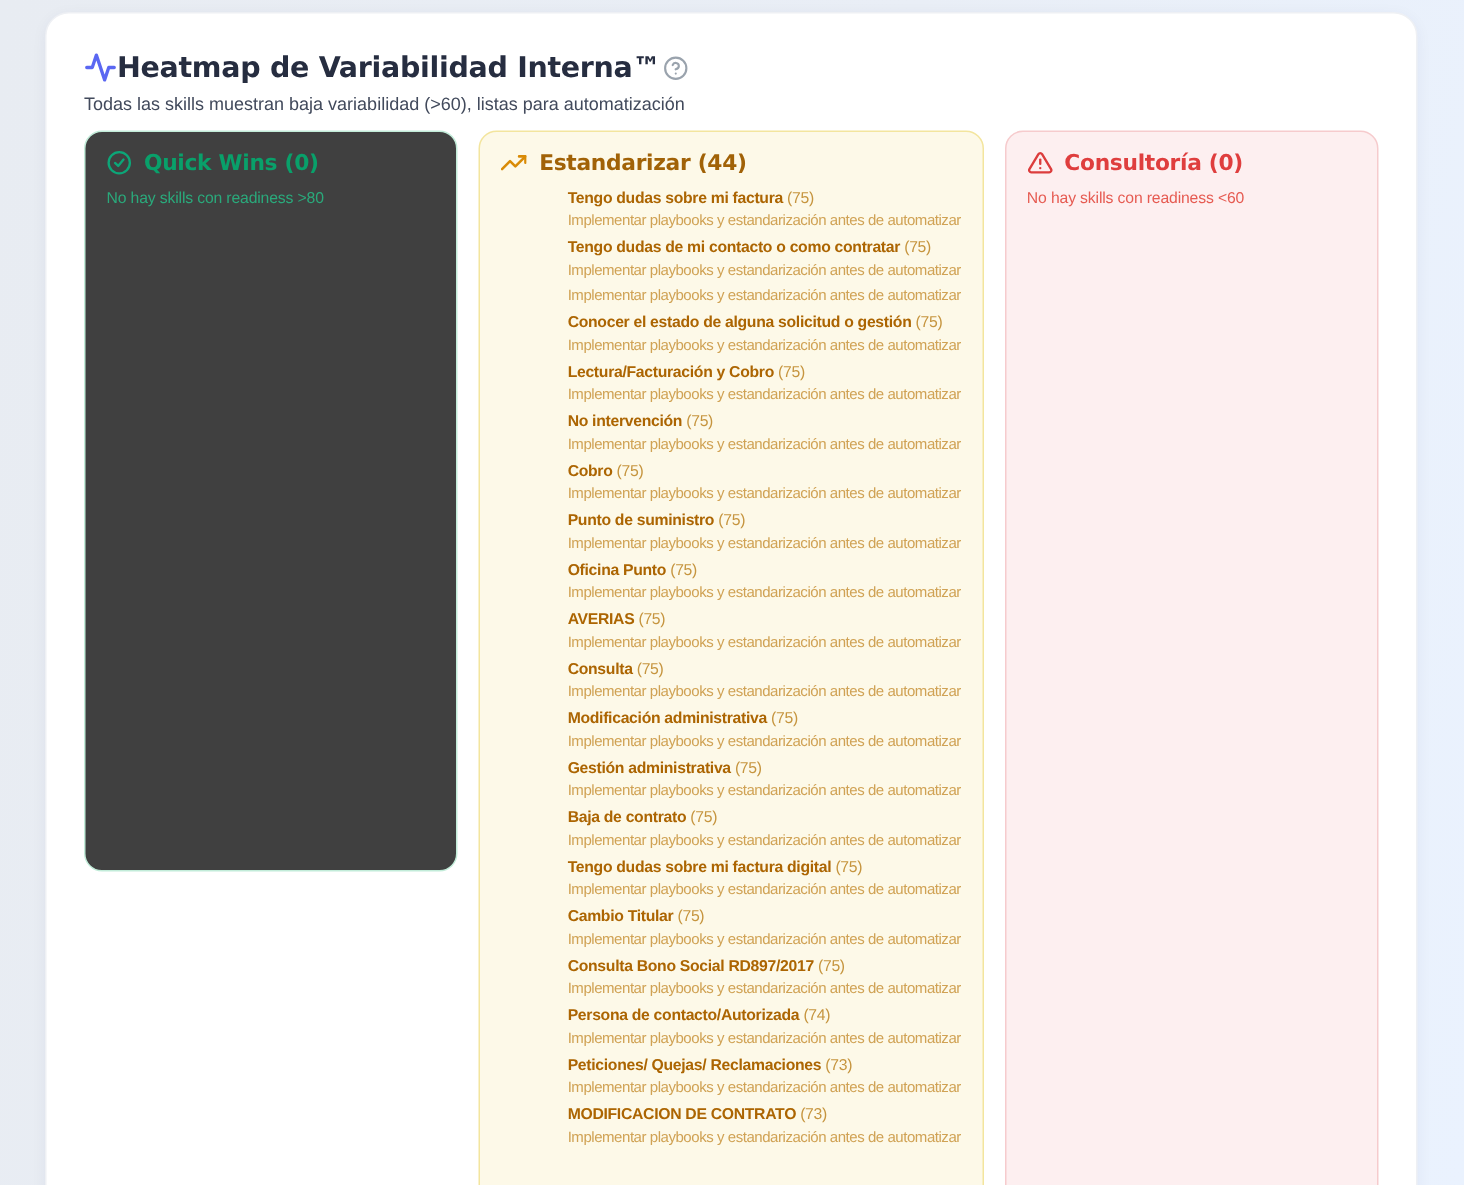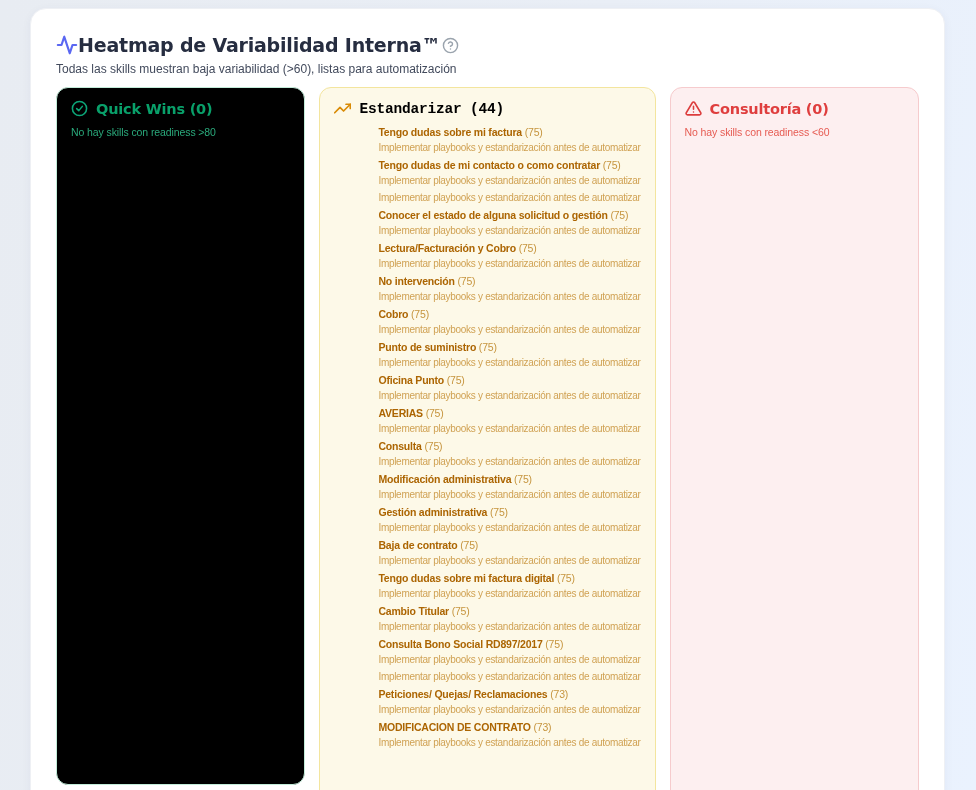--- a/index.html
+++ b/index.html
@@ -36,30 +36,30 @@
     display: flex;
     gap: 14px;
     margin-top: 11px;
   }
   .panel {
     flex: 1 1 0;
     border-radius: 12px;
     padding: 12px 14px;
     border: 1px solid;
   }
-  .panel-quick { background: #000000; border-color: #c2ecd9; height: 698px; }
+  .panel-quick { background: #404040; border-color: #c2ecd9; height: 494px; }
   .panel-std   { background: #fdf9e8; border-color: #f3e59e; }
   .panel-cons  { background: #fdeff0; border-color: #f6cbcd; height: 782px; }
   .panel-header { display: flex; align-items: center; gap: 8px; margin-bottom: 9px; }
   .panel-title {
     font-family: "DejaVu Sans", sans-serif;
     font-size: 14.5px; font-weight: bold; letter-spacing: -0.2px;
   }
   .panel-quick .panel-title { color: #09a06a; }
-  .panel-std   .panel-title { color: #000000; font-family: Liberation Mono, monospace; }
+  .panel-std   .panel-title { color: #a16207; }
   .panel-cons  .panel-title { color: #df3e3e; }
   .empty-msg { font-size: 10.5px; letter-spacing: -0.1px; }
   .panel-quick .empty-msg { color: #2aa97b; }
   .panel-cons  .empty-msg { color: #e65b52; }
   .item { margin-bottom: 5px; margin-left: 44px; }
   .item-title-line {
     font-size: 10.5px; line-height: 13px; margin-bottom: 3px;
     letter-spacing: -0.2px; white-space: nowrap;
   }
   .item-name { font-weight: bold; color: #ac6502; }
@@ -246,20 +246,24 @@
 
           <div class="item">
             <div class="item-title-line">
               <span class="item-name">Consulta Bono Social RD897/2017</span>
               <span class="item-score">(75)</span>
             </div>
             <div class="item-desc">Implementar playbooks y estandarización antes de automatizar</div>
           </div>
 
           <div class="item">
+            <div class="item-title-line">
+              <span class="item-name">Persona de contacto/Autorizada</span>
+              <span class="item-score">(74)</span>
+            </div>
             <div class="item-desc">Implementar playbooks y estandarización antes de automatizar</div>
           </div>
 
           <div class="item">
             <div class="item-title-line">
               <span class="item-name">Peticiones/ Quejas/ Reclamaciones</span>
               <span class="item-score">(73)</span>
             </div>
             <div class="item-desc">Implementar playbooks y estandarización antes de automatizar</div>
           </div>

